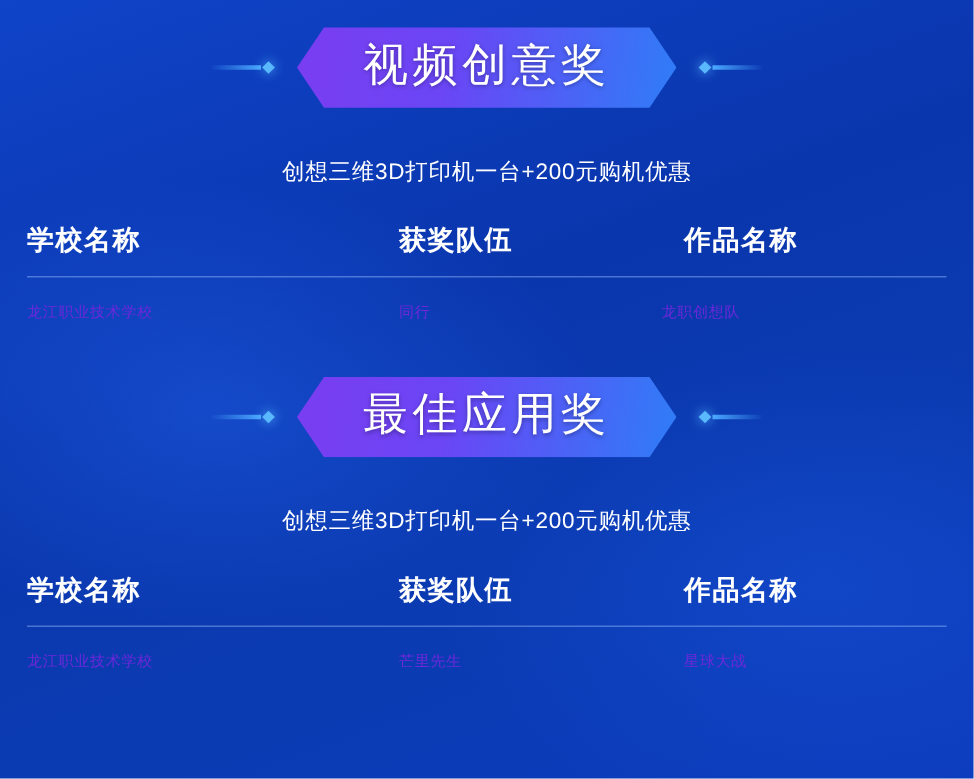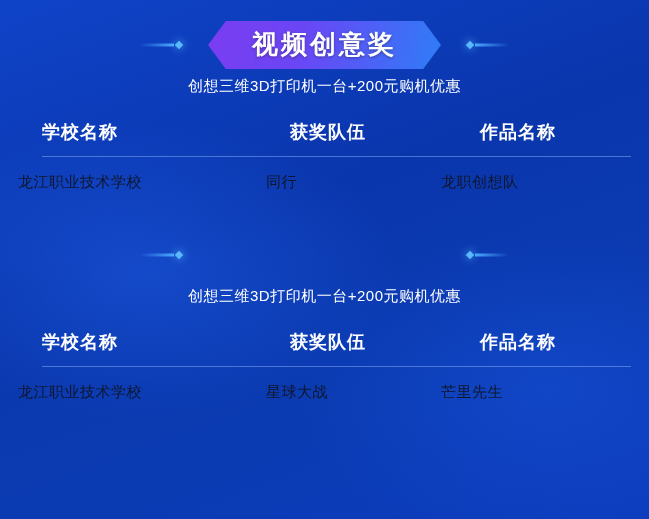--- a/index.html
+++ b/index.html
@@ -51,22 +51,22 @@
   }
   .banner {
     position: relative;
     display: inline-block;
     padding: 7px 44px 9px 44px;
     background: linear-gradient(100deg, #7a3df0 0%, #6a46f5 40%, #2f7df7 100%);
     clip-path: polygon(18px 0, calc(100% - 18px) 0, 100% 50%, calc(100% - 18px) 100%, 18px 100%, 0 50%);
     box-shadow: 0 0 18px rgba(90,80,255,0.45);
   }
   .banner-text {
-    font-size: 26px;
-    font-weight: bold;
+    font-size: 30px;
+    font-weight: normal;
     letter-spacing: 3px;
     color: #ffffff;
     line-height: 1.25;
     text-shadow: 0 1px 3px rgba(0,0,20,0.35);
   }
   
   .wing {
     position: absolute;
     top: 50%;
     width: 34px;
@@ -86,53 +86,52 @@
     box-shadow: 0 0 8px #5ab8ff;
   }
   .wing-dot.left { left: 176px; }
   .wing-dot.right { right: 176px; }
 
   
   .prize {
     text-align: center;
     font-size: 15px;
     color: #ffffff;
-    margin-top: 3px;
+    margin-top: 31px;
     letter-spacing: 0.5px;
   }
 
   
   .table {
     margin: 24px 18px 0 18px;
   }
   .thead {
     display: flex;
     align-items: flex-end;
     padding-bottom: 12px;
     border-bottom: 1px solid rgba(150,190,255,0.45);
-    margin-left: 24px;
   }
   .th {
     font-size: 18px;
     font-weight: bold;
     color: #ffffff;
     letter-spacing: 1px;
   }
   .col-school { width: 248px; }
   .col-team   { width: 190px; }
   .col-work   { flex: 1; }
 
   .trow {
     display: flex;
     align-items: center;
     padding-top: 16px;
   }
   .td {
-    font-size: 15px;
-    color: #0f172a;
+    font-size: 10px;
+    color: #6d28d9;
     letter-spacing: 0.5px;
   }
 
   .sec-gap { height: 34px; }
 </style>
 </head>
 <body>
 
 <div class="page">
   <div class="bg-glow-a"></div>
@@ -164,32 +163,35 @@
       </div>
     </div>
   </div>
 
   <div class="sec-gap"></div>
 
   <div class="section">
     <div class="banner-wrap">
       <div class="wing left"></div>
       <div class="wing-dot left"></div>
+      <div class="banner">
+        <div class="banner-text">最佳应用奖</div>
+      </div>
       <div class="wing right"></div>
       <div class="wing-dot right"></div>
     </div>
 
     <div class="prize">创想三维3D打印机一台+200元购机优惠</div>
 
     <div class="table">
       <div class="thead">
         <div class="th col-school">学校名称</div>
         <div class="th col-team">获奖队伍</div>
         <div class="th col-work">作品名称</div>
       </div>
       <div class="trow">
         <div class="td col-school">龙江职业技术学校</div>
+        <div class="td col-team">芒里先生</div>
         <div class="td col-work">星球大战</div>
-        <div class="td col-team">芒里先生</div>
       </div>
     </div>
   </div>
 </div>
 
 </body></html>

